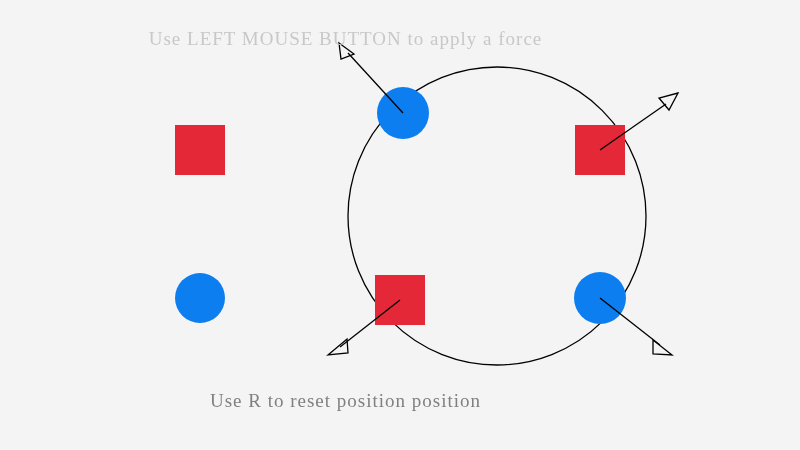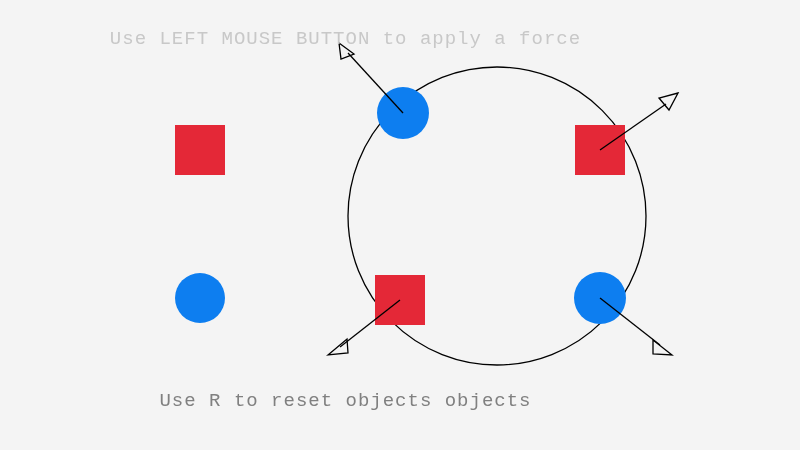--- a/index.html
+++ b/index.html
@@ -24,21 +24,21 @@
     top: 0;
     width: 800px;
     height: 450px;
     display: block;
   }
   .hud-text {
     position: absolute;
     width: 691px;
     text-align: center;
     white-space: pre;
-    font-family: Liberation Mono, monospace;
+    font-family: Liberation Serif, serif;
     letter-spacing: 1px;
     -webkit-font-smoothing: none;
     font-smooth: never;
     user-select: none;
   }
   #hint-top {
     top: 28px;
     font-size: 19px;
     color: #c8c8c8;
   }
@@ -82,15 +82,15 @@
 
     <g>
       <line x1="600" y1="298" x2="660" y2="345" stroke="#000000" stroke-width="1.3"></line>
       <polygon points="672,355 653,340 653,354" fill="none" stroke="#000000" stroke-width="1.3"></polygon>
     </g>
 
   </svg>
 
   <div class="hud-text" id="hint-top" style="color: rgb(200, 200, 200);">Use LEFT MOUSE BUTTON to apply a force</div>
 
-  <div class="hud-text" id="hint-bottom" style="color: rgb(128, 128, 128);">Use R to reset objects objects</div>
+  <div class="hud-text" id="hint-bottom" style="color: rgb(128, 128, 128);">Use R to reset position position</div>
 
 </div>
 
 </body></html>

